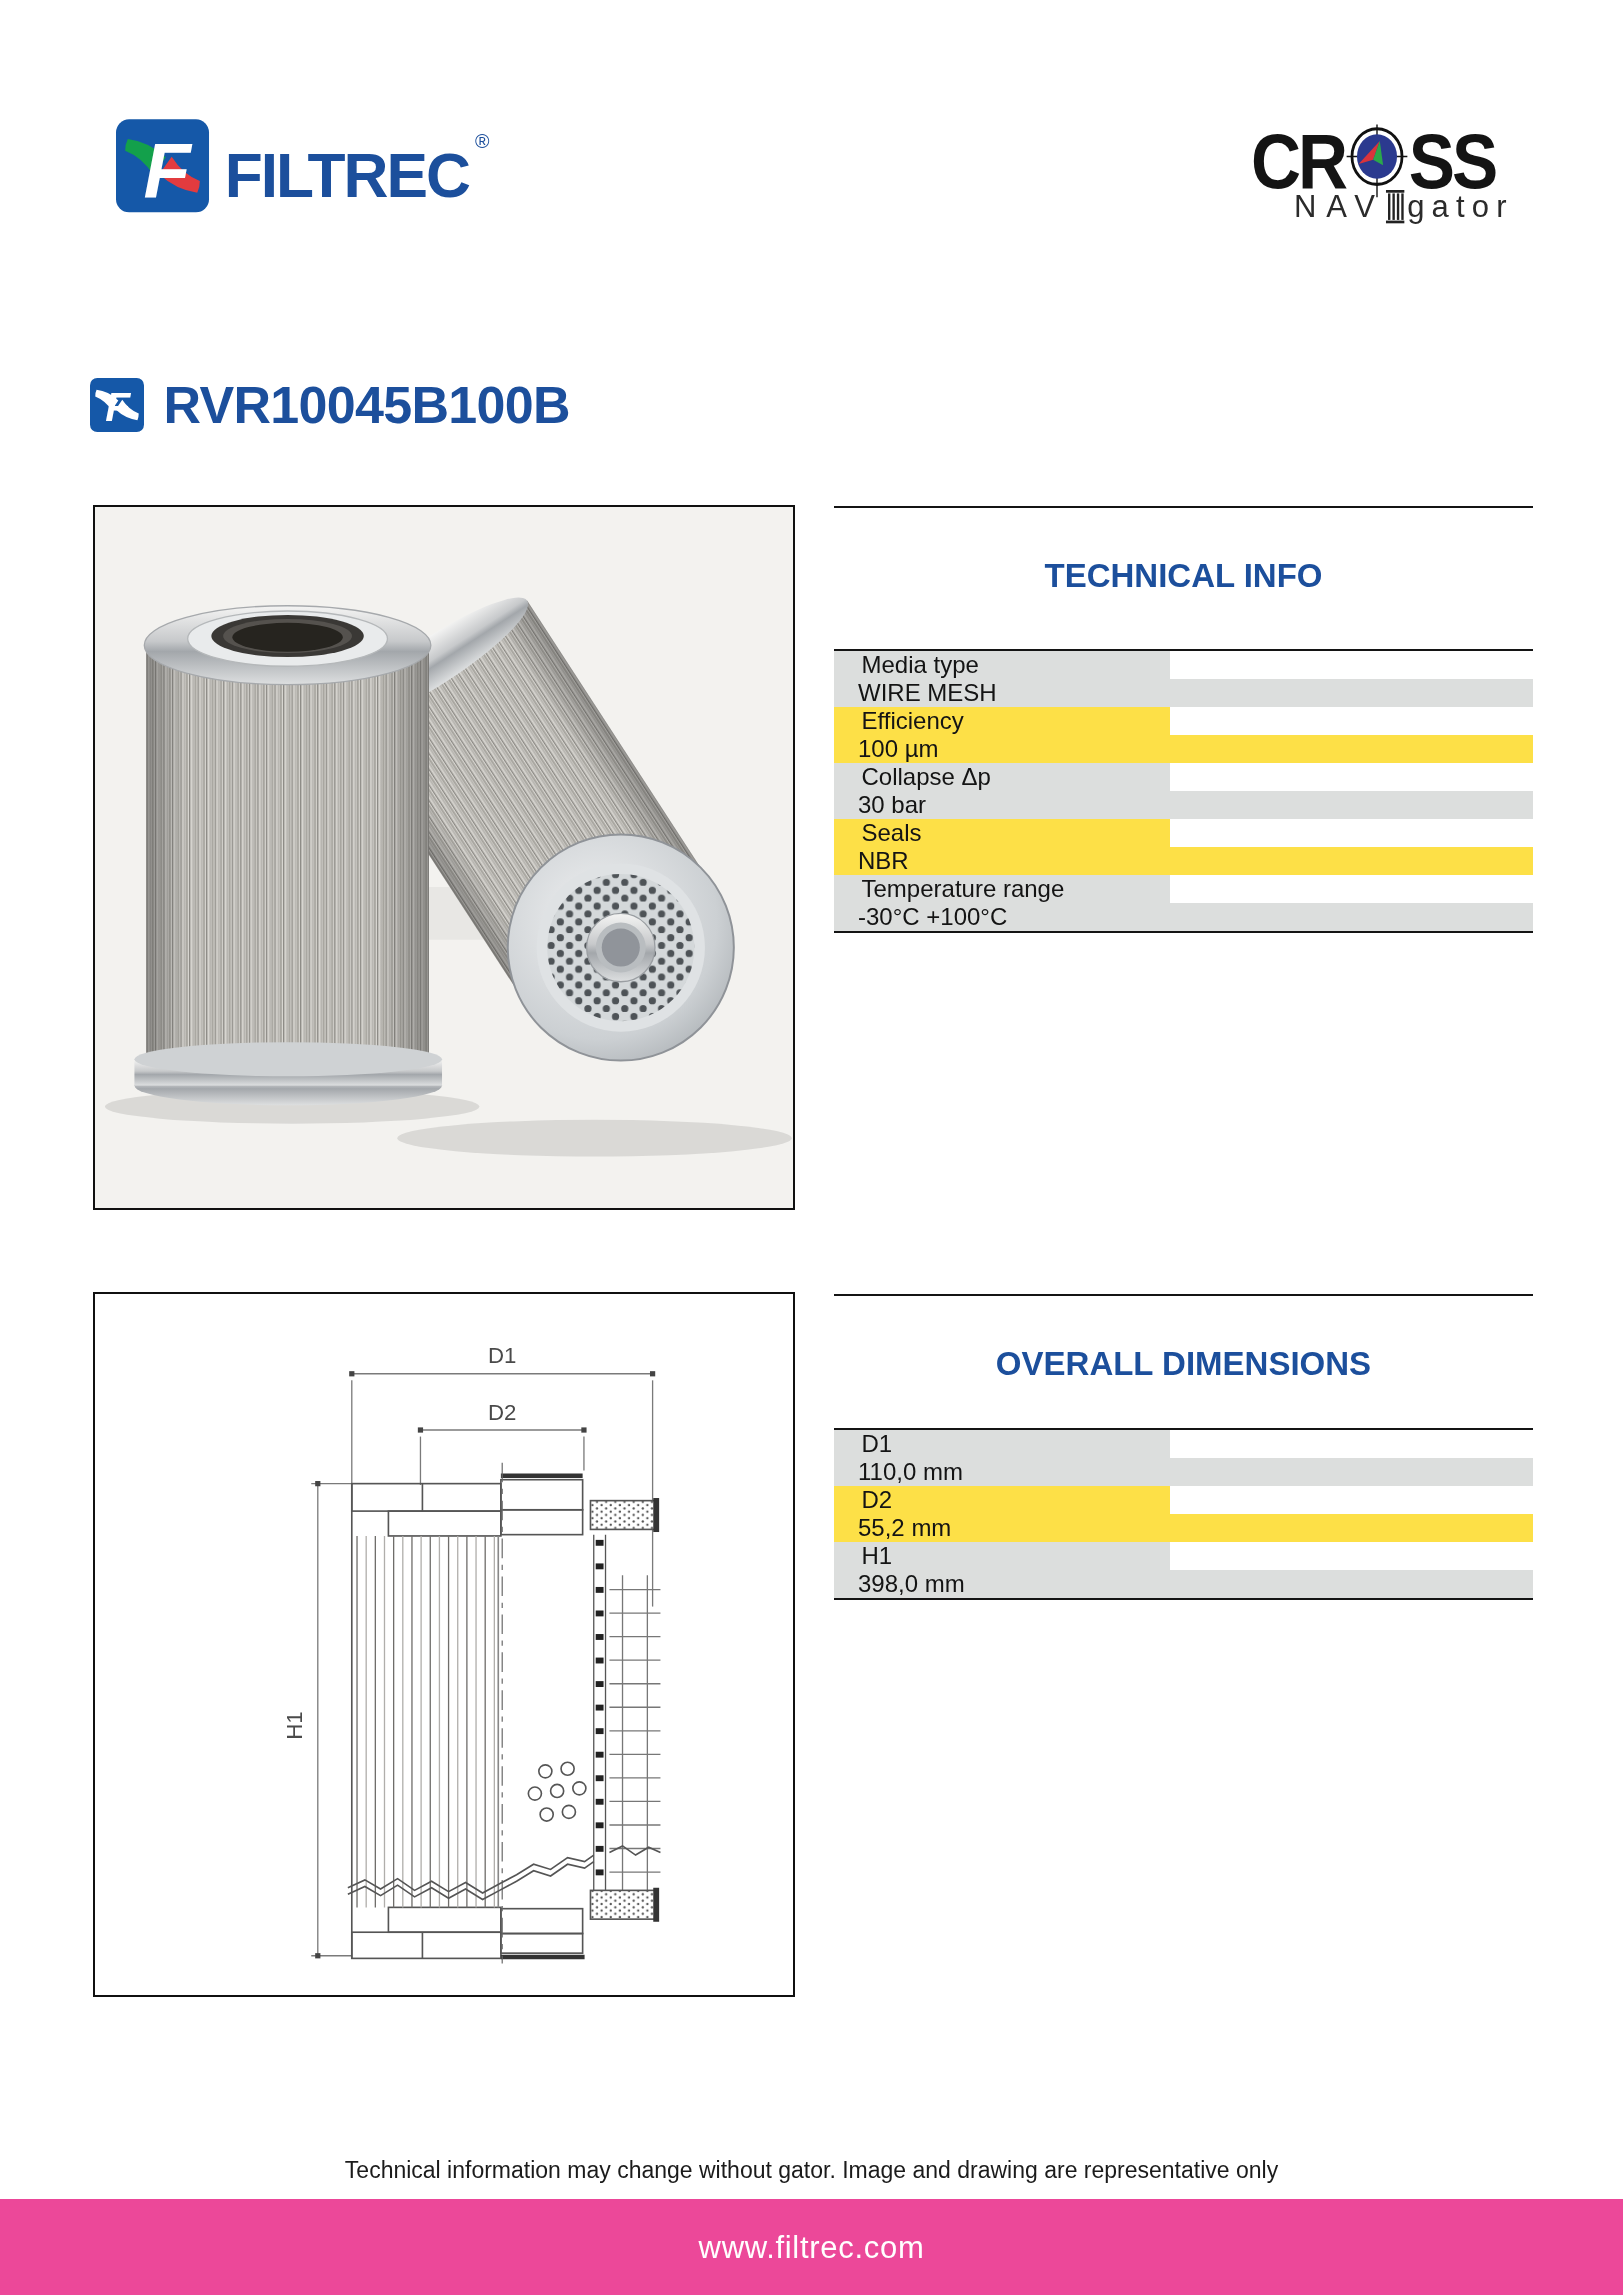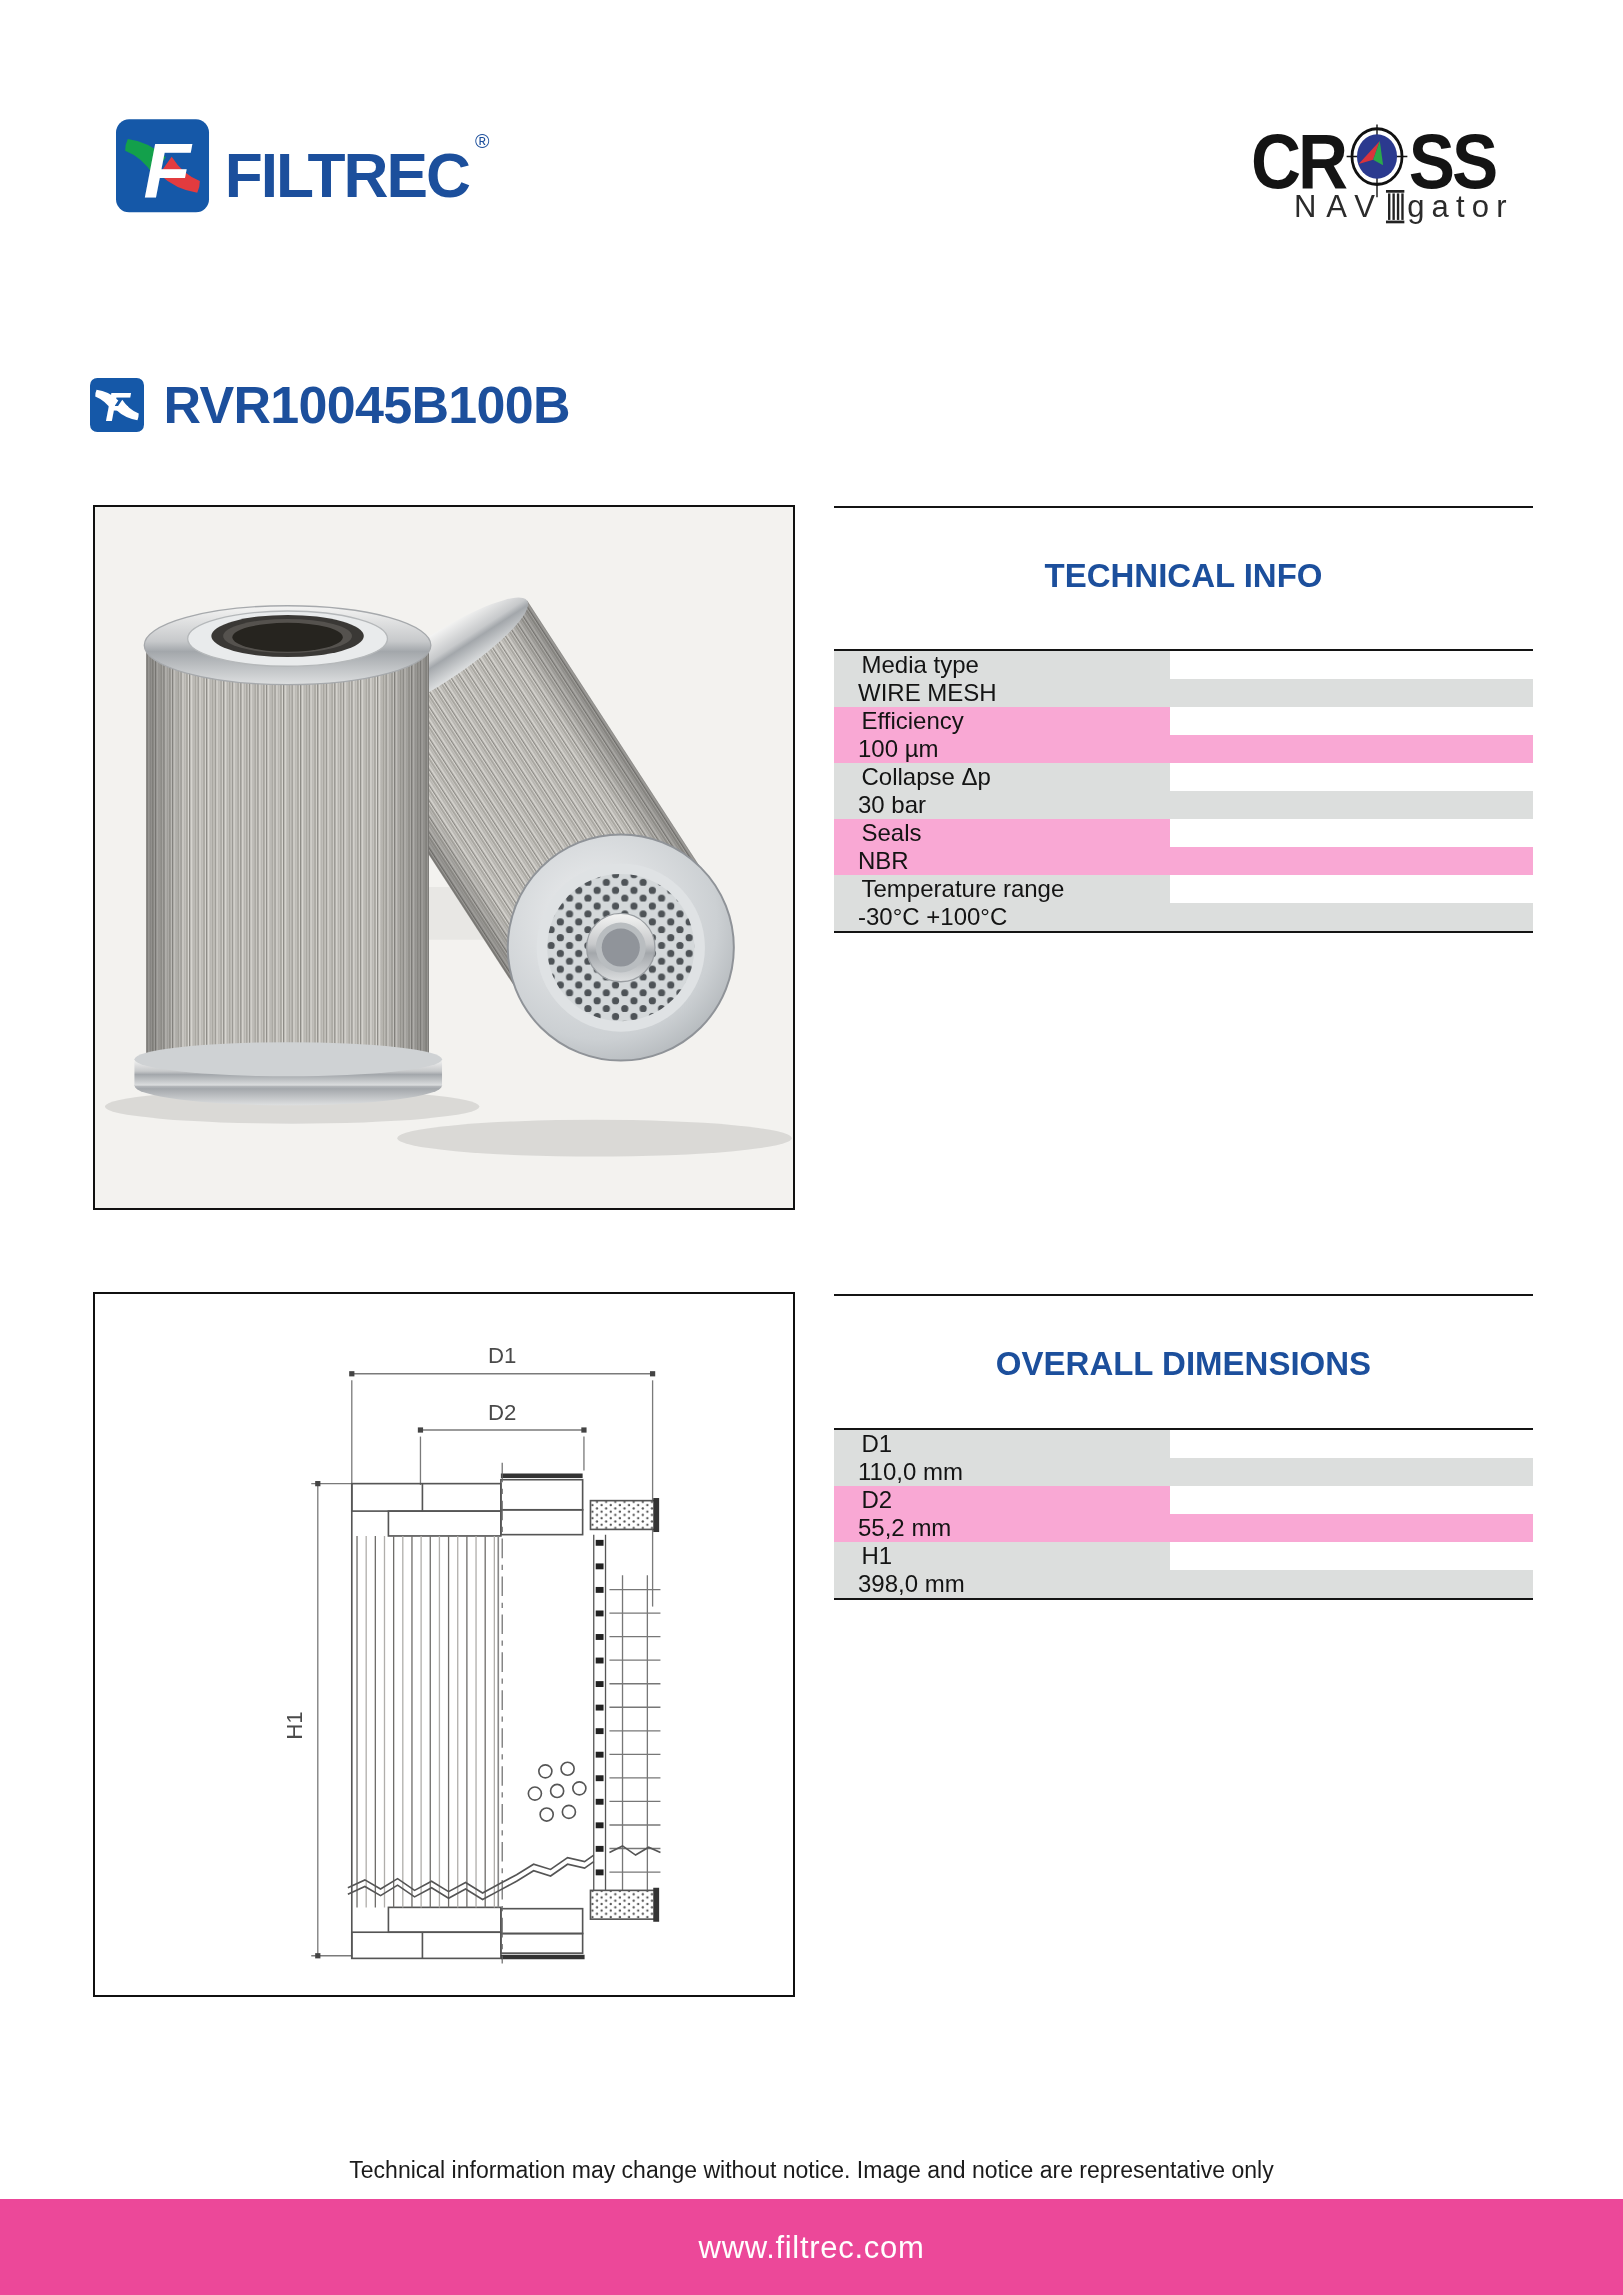--- a/index.html
+++ b/index.html
@@ -42,21 +42,21 @@
   .dim-section { top:1294px; }
   .section-rule { width:100%; height:2px; background:#141414; }
   .section h2 {
     margin:51px 0 0 0; text-align:center; font-size:33px; line-height:1;
     color:#1c4f9c; font-weight:bold; letter-spacing:0;
   }
   .info-table { margin-top:57px; border-top:2px solid #141414; border-bottom:2px solid #141414; }
   .dim-section .info-table { margin-top:48px; }
   .info-row { display:flex; column-gap:23px; height:56px;flex-direction:column; }
   .dim-section .info-row { height:56px; }
-  .info-row .cell { display:flex; align-items:center; font-size:24px; color:#141414; background:#f9a8d4; }
+  .info-row .cell { display:flex; align-items:center; font-size:24px; color:#141414; background:#fde047; }
   .cell.label { width:336px; padding-left:27.5px; box-sizing:border-box; }
   .cell.value { flex:1; padding-left:24px; box-sizing:border-box; }
   .info-row:nth-child(odd) .cell { background:#dcdedd; }
 
   
   .disclaimer {
     position:absolute; left:0; top:2157px; width:100%;
     text-align:center; font-size:23px; color:#1b1b1b;
   }
   .footer-bar {
@@ -367,19 +367,19 @@
         <div class="cell label">D2</div>
         <div class="cell value">55,2 mm</div>
       </div>
       <div class="info-row">
         <div class="cell label">H1</div>
         <div class="cell value">398,0 mm</div>
       </div>
     </div>
   </div>
 
-  <div class="disclaimer">Technical information may change without notice. Image and notice are representative only</div>
+  <div class="disclaimer">Technical information may change without gator. Image and drawing are representative only</div>
   <div class="footer-bar">
     <span class="site">www.filtrec.com</span>
   </div>
 
 </div>
 
 
 </body></html>

